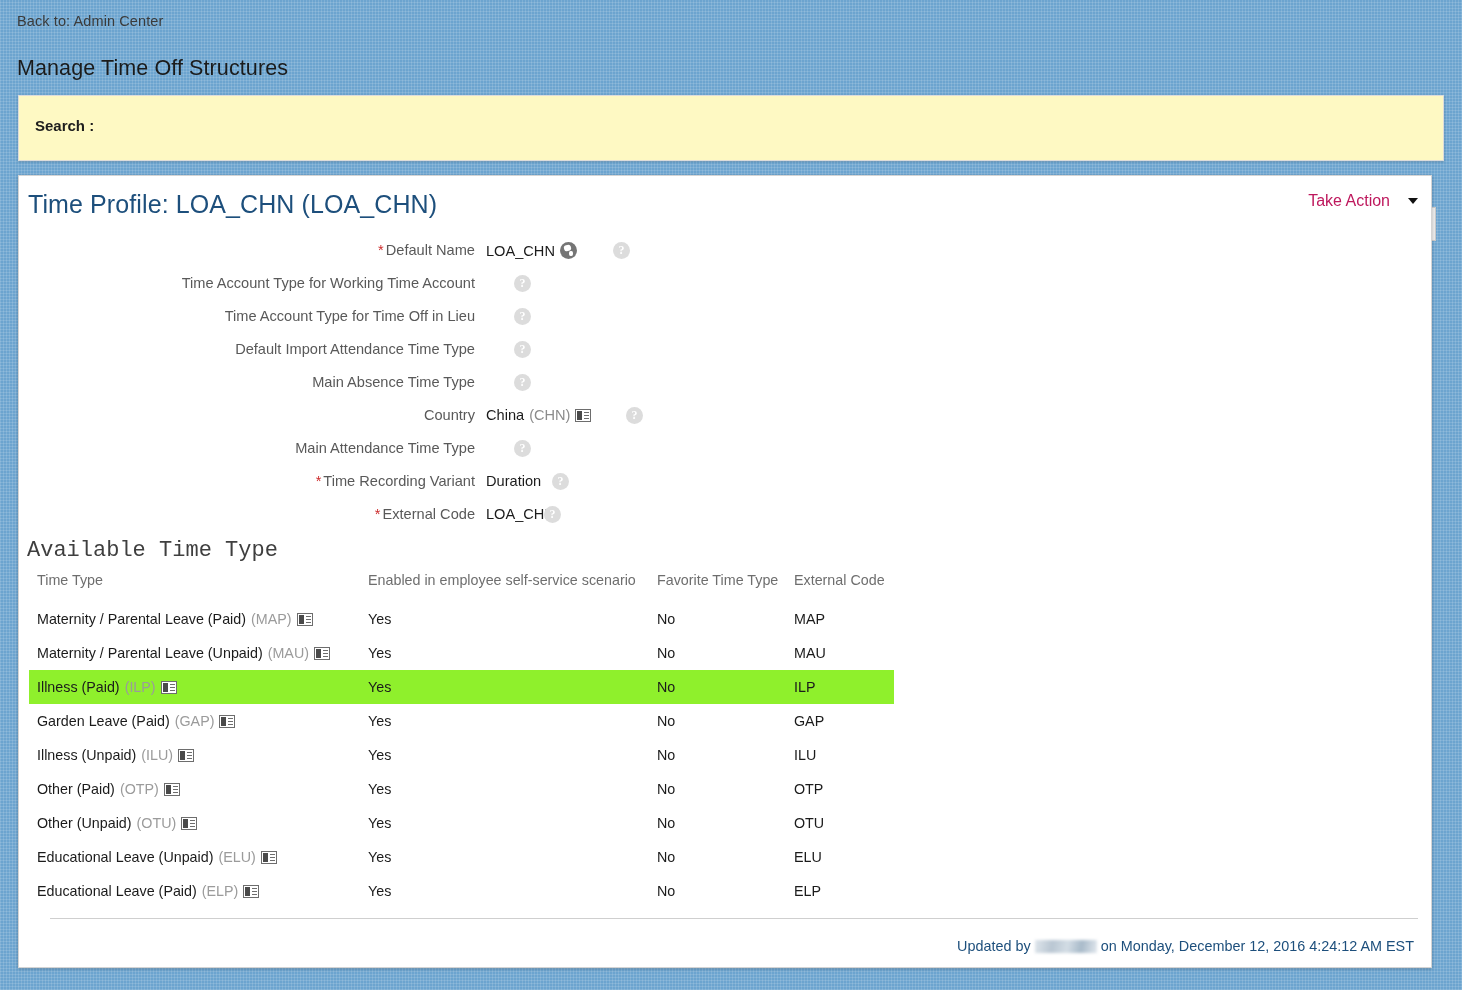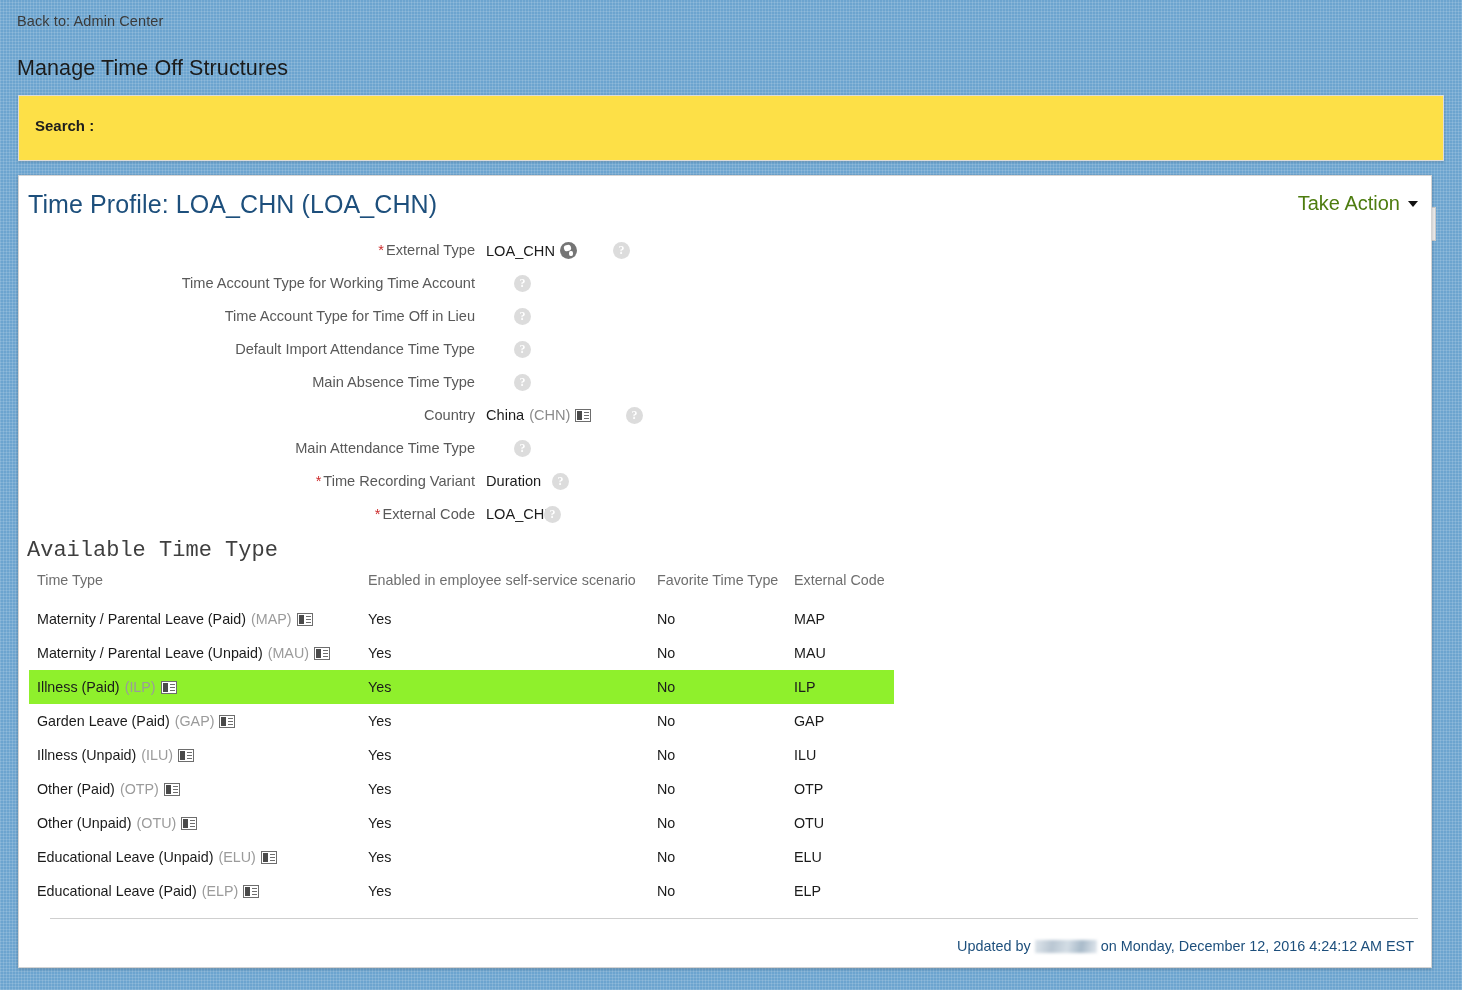--- a/index.html
+++ b/index.html
@@ -27,21 +27,21 @@
   }
   #page-title {
     position: absolute; left: 17px; top: 56px;
     font-size: 21.5px; color: #1b1b1b; font-weight: normal;
     letter-spacing: .1px;
   }
 
   
   #search-panel {
     position: absolute; left: 18px; top: 95px; width: 1426px; height: 66px;
-    background: #fde047;
+    background: #fef9c3;
     border: 1px solid #dcdcdc;
     box-shadow: 0 1px 2px rgba(0,0,0,0.18);
   }
   #search-label {
     position: absolute; left: 16px; top: 21px;
     font-size: 15px; font-weight: bold; color: #1d1d1d;
   }
   .combo {
     position: absolute;
     height: 34px;
@@ -96,22 +96,22 @@
     border: 1px solid #d4d4d4;
     box-shadow: 0 1px 3px rgba(0,0,0,0.22);
   }
   #profile-title {
     position: absolute; left: 9px; top: 14px;
     font-size: 25px; color: #1d4f7c; font-weight: normal;
     letter-spacing: .1px;
   }
   #take-action {
     position: absolute; right: 13px; top: 16px;
-    font-size: 20px; color: #4d7c0f; text-decoration: none;
-    display: flex; align-items: center; gap: 8px;
+    font-size: 16px; color: #be185d; text-decoration: none;
+    display: flex; align-items: center; gap: 18px;
   }
   #take-action .caret {
     width: 0; height: 0;
     border-left: 5px solid transparent;
     border-right: 5px solid transparent;
     border-top: 6px solid #111;
   }
 
   
   #fields { position: absolute; left: 0; top: 62px; width: 100%; }
@@ -271,21 +271,21 @@
 
   <div id="profile-title">Time Profile: LOA_CHN (LOA_CHN)</div>
 
   <a href="#" id="take-action">
     <span>Take Action</span>
     <i class="caret"></i>
   </a>
 
   <div id="fields">
       <div class="field-row">
-        <div class="field-label"><span class="req-star">*</span><span>External Type</span></div>
+        <div class="field-label"><span class="req-star">*</span><span>Default Name</span></div>
         <div class="field-value">
           <span>LOA_CHN</span>
           <span class="globe-icon"></span>
         </div>
         <span class="help-icon" style="left: 594px; top: 4px;">?</span>
       </div>
       <div class="field-row">
         <div class="field-label"><span>Time Account Type for Working Time Account</span></div>
         <div class="field-value"></div>
         <span class="help-icon" style="left: 495px; top: 4px;">?</span>

